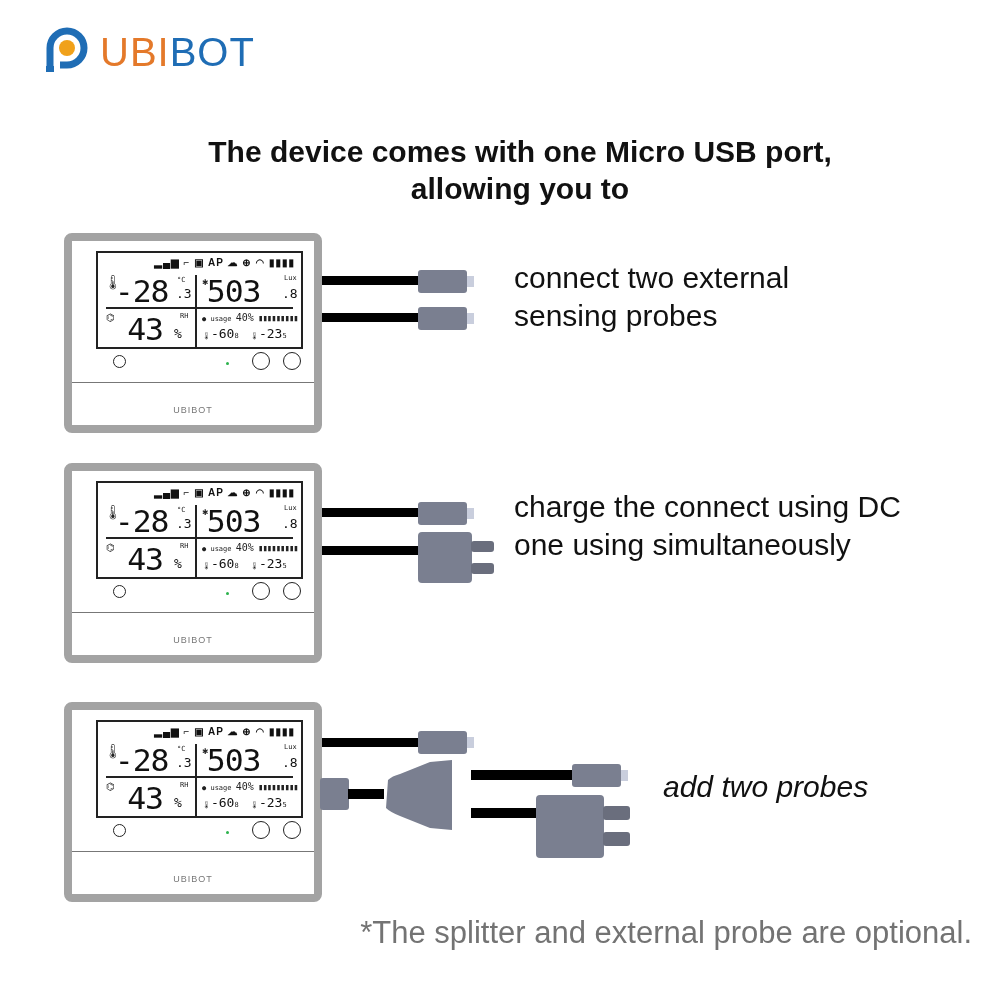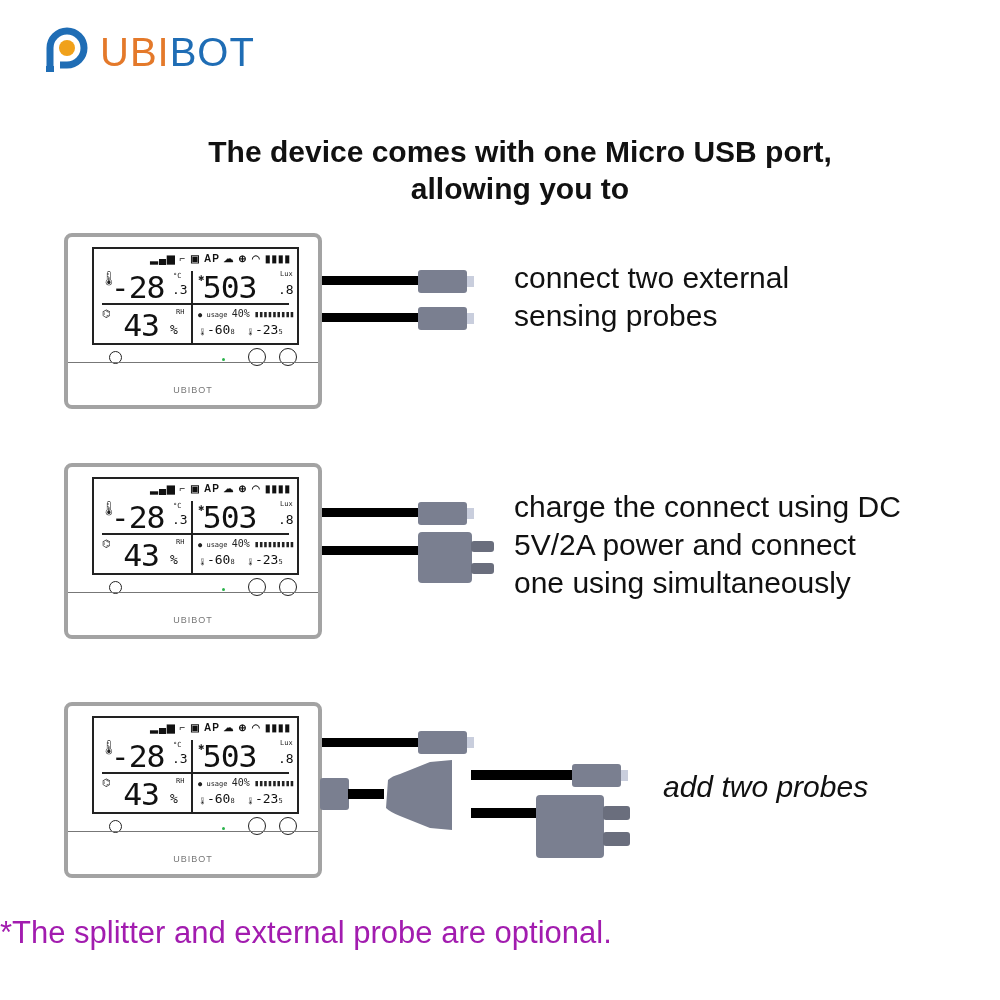--- a/index.html
+++ b/index.html
@@ -7,21 +7,21 @@
   .abs{position:absolute;}
   
   .logo{left:40px;top:26px;width:240px;height:52px;}
   .logo-mark{position:absolute;left:0;top:0;width:50px;height:50px;}
   .logo-text{position:absolute;left:60px;top:4px;font-size:40px;font-weight:normal;letter-spacing:1px;line-height:44px;}
   .logo-text .u{color:#e4792a;}
   .logo-text .b{color:#1f6db5;}
   
   .headline{left:0;width:1040px;top:133px;text-align:center;font-weight:bold;font-size:30px;line-height:37px;color:#111;}
   
-  .device{position:absolute;width:258px;height:176px;border:4px solid #a3a3a3;border-radius:8px;background:#fff;box-sizing:border-box;}
+  .device{position:absolute;width:258px;height:200px;border:8px solid #a3a3a3;border-radius:8px;background:#fff;box-sizing:border-box;}
   .device .lower{position:absolute;left:0;right:0;bottom:0;height:42px;border-top:1.5px solid #777;border-radius:0 0 6px 6px;}
   .device .brand{position:absolute;left:0;right:0;bottom:10px;text-align:center;font-size:9px;letter-spacing:1px;color:#777;}
   .screen{position:absolute;left:24px;top:10px;width:207px;height:98px;border:2px solid #222;box-sizing:border-box;}
   .screen .hline{position:absolute;left:8px;right:8px;top:54px;height:1.5px;background:#222;}
   .screen .vline{position:absolute;left:97px;top:22px;width:1.5px;height:72px;background:#222;}
   .status{position:absolute;right:6px;top:4px;font-size:10px;font-weight:bold;color:#111;letter-spacing:1px;white-space:nowrap;}
   .seg{position:absolute;font-family:"DejaVu Sans Mono",monospace;color:#111;line-height:1;}
   .big{font-size:30px;letter-spacing:-1px;transform:scaleX(1.05);}
   .small{font-size:13px;}
   .tiny{font-size:7px;color:#222;}
@@ -29,21 +29,21 @@
   .btn-big{position:absolute;width:16px;height:16px;border:1.5px solid #222;border-radius:50%;}
   .led{position:absolute;width:3px;height:3px;border-radius:50%;background:#2bb24c;}
   
   .cable{position:absolute;height:9px;background:#000;}
   .plug{position:absolute;background:#7a7f90;border-radius:3px;}
   .tip{position:absolute;background:#c9cedd;}
   .charger{position:absolute;background:#7a7f90;border-radius:4px;}
   .prong{position:absolute;background:#6a6e7d;border-radius:3px;}
   
   .caption{position:absolute;font-size:30px;line-height:38px;color:#111;}
-  .footnote{left:0;width:972px;top:915px;text-align:left;color:#a21caf;font-size:31px;}
+  .footnote{left:0;width:972px;top:915px;text-align:right;color:#737373;font-size:31px;}
 </style>
 </head>
 <body>
 
 <div class="abs logo">
   <svg class="logo-mark" viewBox="0 0 50 50">
     <path d="M10 44 V22 A17 17 0 1 1 27 39 H20" fill="none" stroke="#1f6db5" stroke-width="7"></path>
     <circle cx="27" cy="22" r="8" fill="#f0a11b"></circle>
     <rect x="6" y="40" width="8" height="6" fill="#1f6db5"></rect>
   </svg>
@@ -159,21 +159,20 @@
   <div class="cable" style="left:322px;top:508px;width:98px;"></div>
   <div class="plug" style="left:418px;top:502px;width:49px;height:23px;"></div>
   <div class="tip" style="left:467px;top:508px;width:7px;height:11px;"></div>
   <div class="cable" style="left:322px;top:546px;width:98px;"></div>
   <div class="charger" style="left:418px;top:532px;width:54px;height:51px;"></div>
   <div class="prong" style="left:471px;top:541px;width:23px;height:11px;"></div>
   <div class="prong" style="left:471px;top:563px;width:23px;height:11px;"></div>
 </div>
 <div class="caption" style="left:514px;top:488px;">
   <div>charge the connect using DC</div>
-  <div>5V/2A power and connect</div>
   <div>one using simultaneously</div>
 </div>
 
 <div>
   <div class="cable" style="left:322px;top:738px;width:98px;"></div>
   <div class="plug" style="left:418px;top:731px;width:49px;height:23px;"></div>
   <div class="tip" style="left:467px;top:737px;width:7px;height:11px;"></div>
   <div class="plug" style="left:320px;top:778px;width:29px;height:32px;"></div>
   <div class="cable" style="left:348px;top:789px;width:36px;height:10px;"></div>
   <svg class="abs" style="left:380px;top:758px;" width="92" height="72" viewBox="0 0 92 72">

